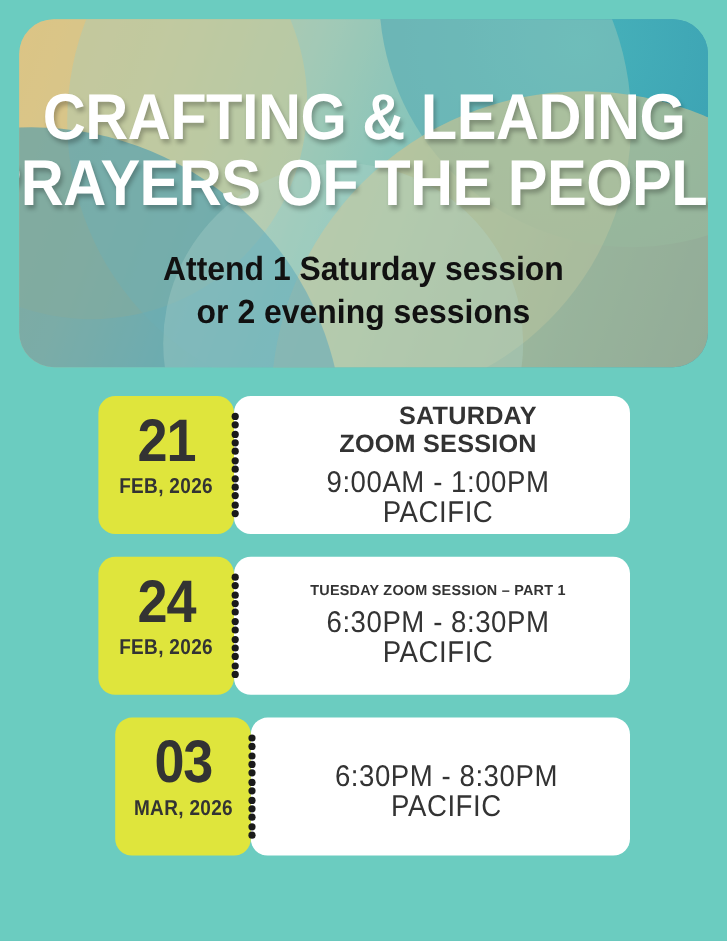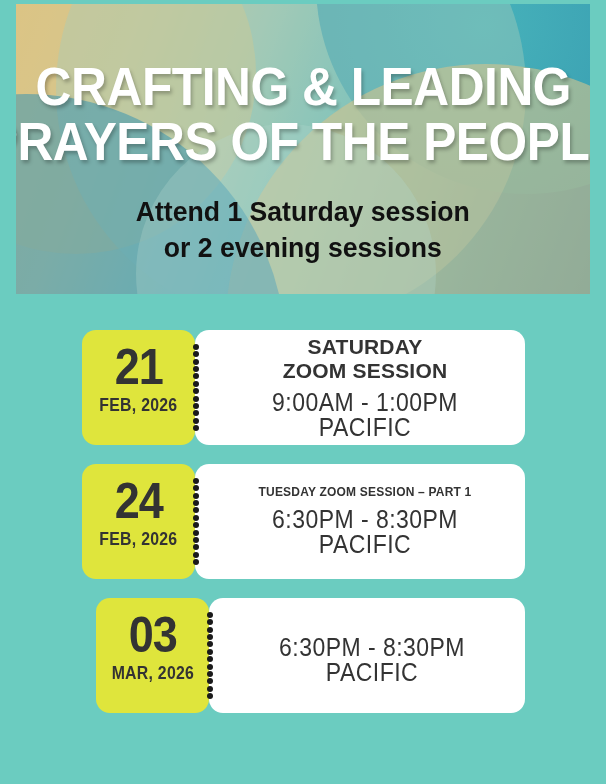--- a/index.html
+++ b/index.html
@@ -20,31 +20,32 @@
     width: 606px;
     height: 784px;
     background: #6BCCC0;
     overflow: hidden;
   }
 
   
   .header {
     position: absolute;
     left: 16px;
-    top: 4px;
+    top: 16px;
     width: 574px;
     height: 290px;
     overflow: hidden;
     background: linear-gradient(110deg,
                 #d9c48a 0%,
                 #c9c79a 18%,
                 #9fc7b4 38%,
                 #63bcbc 58%,
                 #3e9bb2 80%,
                 #2e85a6 100%);
+    border-radius: 29px;
   }
   .blob {
     position: absolute;
     border-radius: 50%;
     pointer-events: none;
   }
   
   .blob-1 {
     width: 420px;
     height: 420px;
@@ -215,21 +216,21 @@
     align-items: center;
     justify-content: center;
     padding: 0 14px 0 24px;
     box-sizing: border-box;
     z-index: 1;
   }
   .info-title {
     font-family: "Liberation Sans", sans-serif;
     font-weight: bold;
     color: #333333;
-    text-align: center;
+    text-align: right;
     text-transform: uppercase;
     line-height: 1.12;
     letter-spacing: 0.2px;
   }
   .card-saturday .info-title { font-size: 21px; }
   .card-weeknight .info-title { font-size: 12px; }
 
   .info-time {
     margin-top: 8px;
     font-family: "Liberation Sans Narrow", "Liberation Sans", sans-serif;

